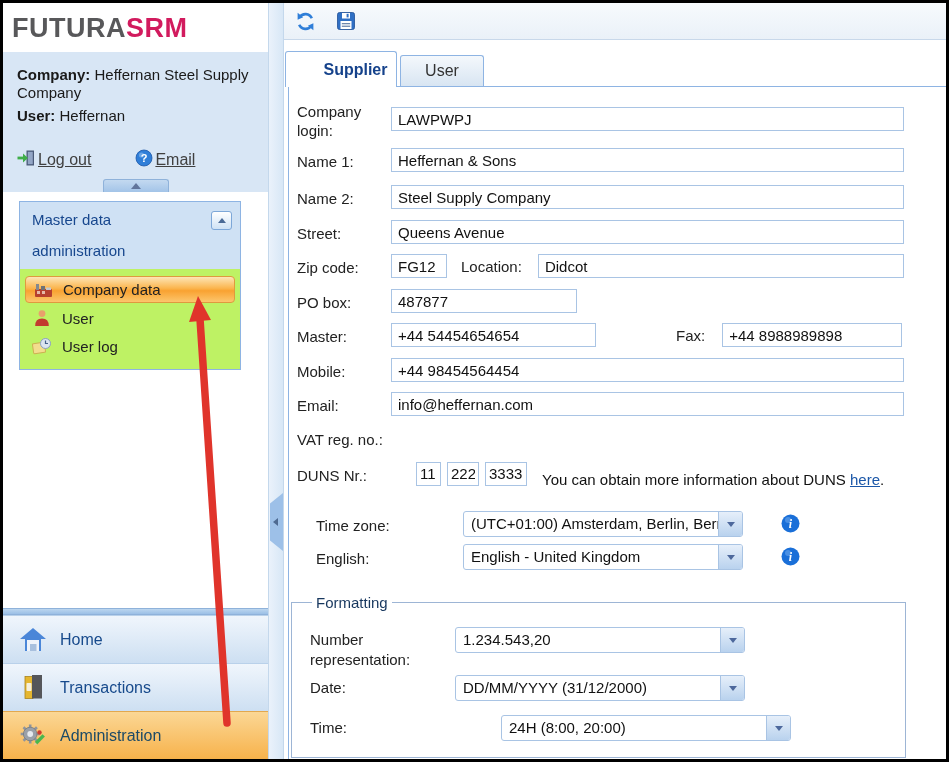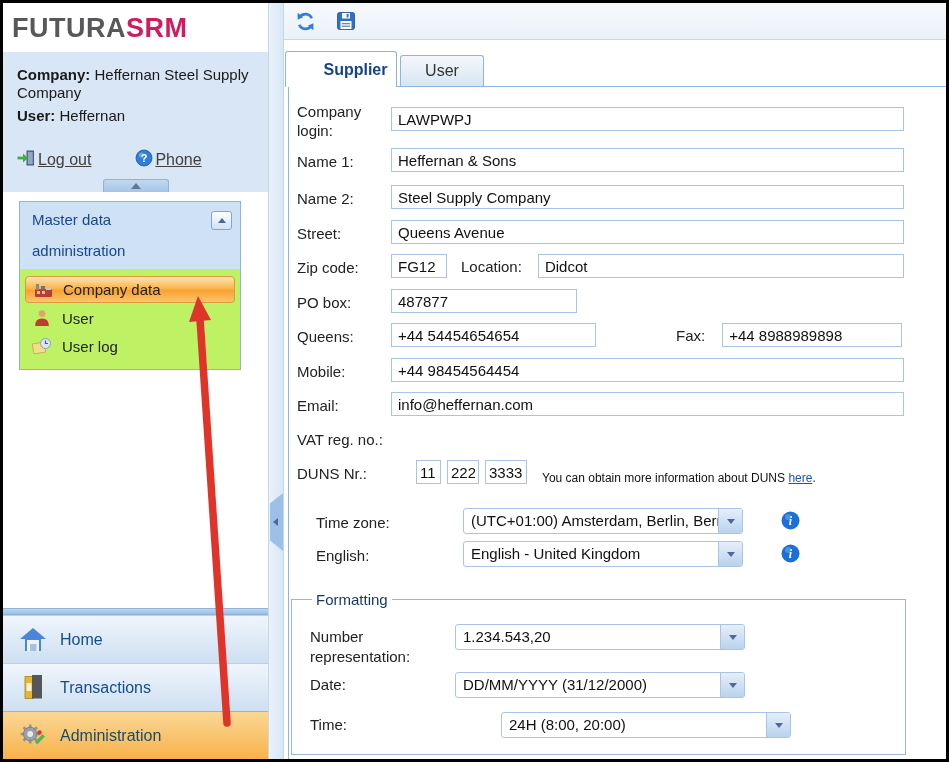--- a/index.html
+++ b/index.html
@@ -72,21 +72,21 @@
   .row { display:flex; align-items:center; }
   .lbl { width:102px; padding-left:8px; font-size:15px; color:#222; line-height:19px; padding-top:3px; }
   .inputs { width:513px; display:flex; align-items:center; }
   input.txt { height:24px; border:1px solid #a9c4e4; font-family:"Liberation Sans",sans-serif; font-size:15px; padding:0 6px; color:#111; background:#fff; outline:none; }
   input.txt.w-full { flex:1; min-width:0; }
   input.txt.ro { background:#dce6f6; }
   .inline-lbl { font-size:15px; color:#222; white-space:nowrap; }
   .h58 { height:58px; }
   .mt13{margin-top:13px}.mt11{margin-top:11px}.mt10{margin-top:10px}.mt23{margin-top:23px}.mt7{margin-top:7px}
 
-  .duns-sentence { font-size:12px; color:#111; margin-left:15px; white-space:nowrap;margin-top:12px; }
+  .duns-sentence { font-size:15px; color:#111; margin-left:15px; white-space:nowrap;margin-top:12px; }
   .duns-sentence a { color:#1b57a8; text-decoration:underline; cursor:pointer; }
 
   .row.indent .lbl { width:174px; padding-left:27px; }
   .dd { height:26px; border:1px solid #a9c4e4; border-radius:3px; background:#fff; display:flex; align-items:stretch; width:280px; overflow:hidden; cursor:pointer; }
   .dd .ddtxt { flex:1; padding:3px 0 0 7px; font-size:15px; color:#111; white-space:nowrap; overflow:hidden; }
   .dd .ddbtn { width:24px; border-left:1px solid #a9c4e4; background:linear-gradient(#e6effa,#b9d2ee); display:flex; align-items:center; justify-content:center; }
   .dd .tri { width:0;height:0;border-left:4px solid transparent;border-right:4px solid transparent;border-top:5px solid #4d689c; }
   .info-ic { margin-left:38px; margin-top:3px; cursor:pointer; }
 
   fieldset.fmt { border:1px solid #9db5d5; margin:24px 40px 0 2px; padding:4px 12px 16px 18px; }
@@ -135,21 +135,21 @@
           <span class="l">Log out</span>
         </span>
         <span class="hlink">
           <span>
             <svg width="18" height="18" viewBox="0 0 18 18">
               <circle cx="9" cy="9" r="8" fill="#2f7ed8" stroke="#1b57a8" stroke-width="0.8"></circle>
               <circle cx="6.5" cy="6" r="2.6" fill="#7db4ec" opacity="0.7"></circle>
               <text x="9" y="13" font-size="11" font-family="Liberation Sans, sans-serif" font-weight="bold" fill="#ffffff" text-anchor="middle">?</text>
             </svg>
           </span>
-          <span class="l">Phone</span>
+          <span class="l">Email</span>
         </span>
       </div>
       <div class="collapse-tab">
         <span class="tri-up-sm"></span>
       </div>
     </div>
 
     <div class="side-white">
       <div class="menu-panel">
         <div class="menu-header">
@@ -319,21 +319,21 @@
       </div>
 
       <div class="row mt11">
         <div class="lbl">PO box:</div>
         <div class="inputs">
             <input class="txt" style="width: 186px;" value="487877">
           </div>
       </div>
 
       <div class="row mt10">
-        <div class="lbl">Queens:</div>
+        <div class="lbl">Master:</div>
         <div class="inputs">
           <input class="txt" style="width: 205px;" value="+44 54454654654">
           <span class="inline-lbl" style="margin-left:80px;">Fax:</span>
           <input class="txt" style="width: 180px; margin-left: 17px;" value="+44 8988989898">
         </div>
       </div>
 
       <div class="row mt11">
         <div class="lbl">Mobile:</div>
         <div class="inputs">

